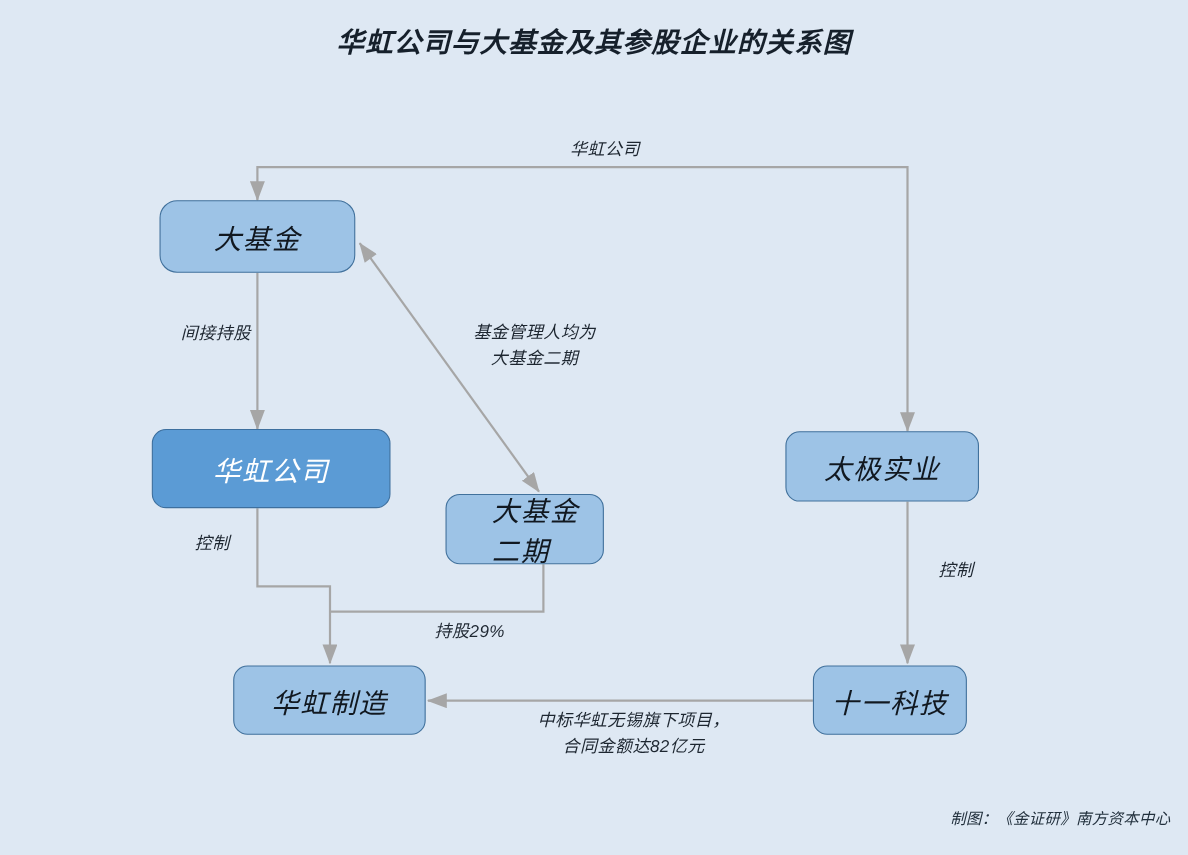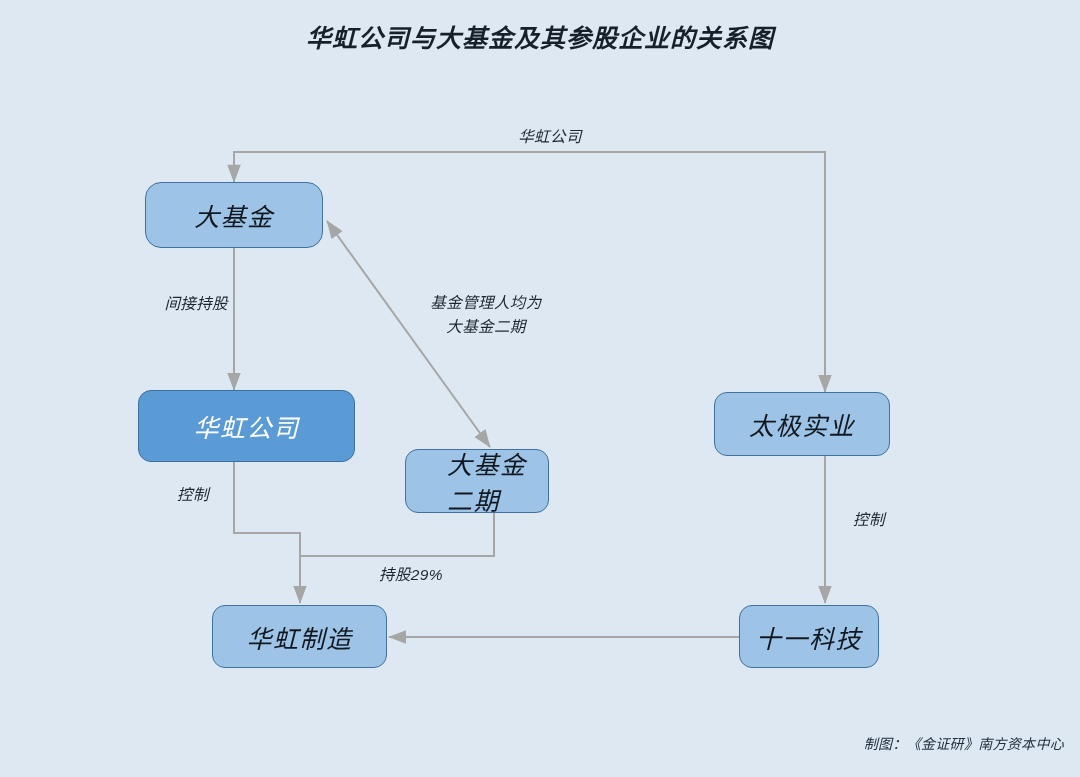--- a/index.html
+++ b/index.html
@@ -134,20 +134,22 @@
 
   <div class="edge-label" style="left:430px; top:125px; width:240px;">华虹公司</div>
 
   <div class="edge-label" style="left:118px; top:292px; width:110px;text-align:right;">间接持股</div>
 
   <div class="edge-label" style="left:400px; top:291px; width:172px;">基金管理人均为
 大基金二期</div>
 
   <div class="edge-label" style="left:156px; top:483px; width:74px;">控制</div>
 
-  <div class="edge-label" style="left:352px; top:563px; width:118px;">持股29%</div>
+  <div class="edge-label" style="left:368px; top:563px; width:118px;">持股29%</div>
 
   <div class="edge-label" style="left:832px; top:508px; width:74px;">控制</div>
 
+  <div class="edge-label" style="left:440px; top:644px; width:272px;">中标华虹无锡旗下项目，
+合同金额达82亿元</div>
 
   <div class="credit">制图：《金证研》南方资本中心</div>
 
 </div>
 
 </body></html>

